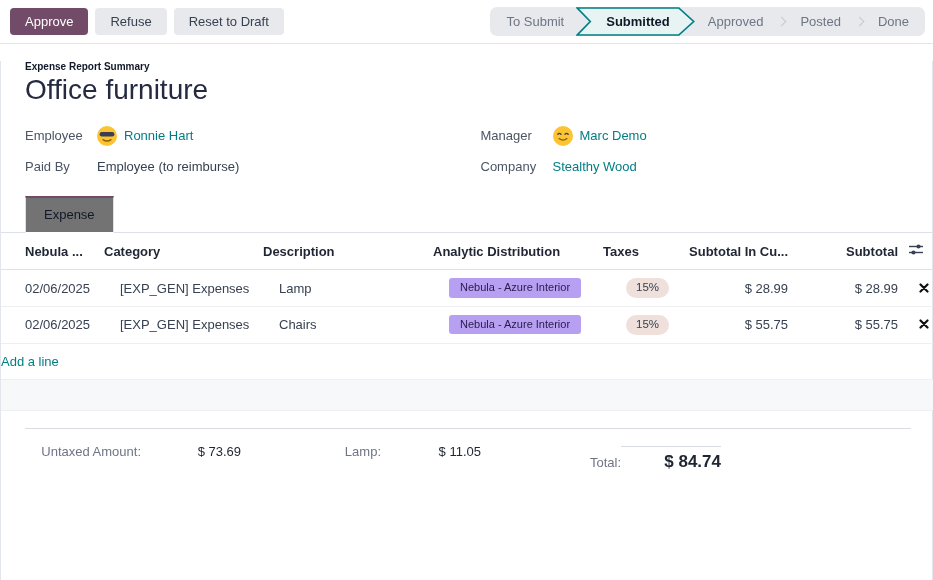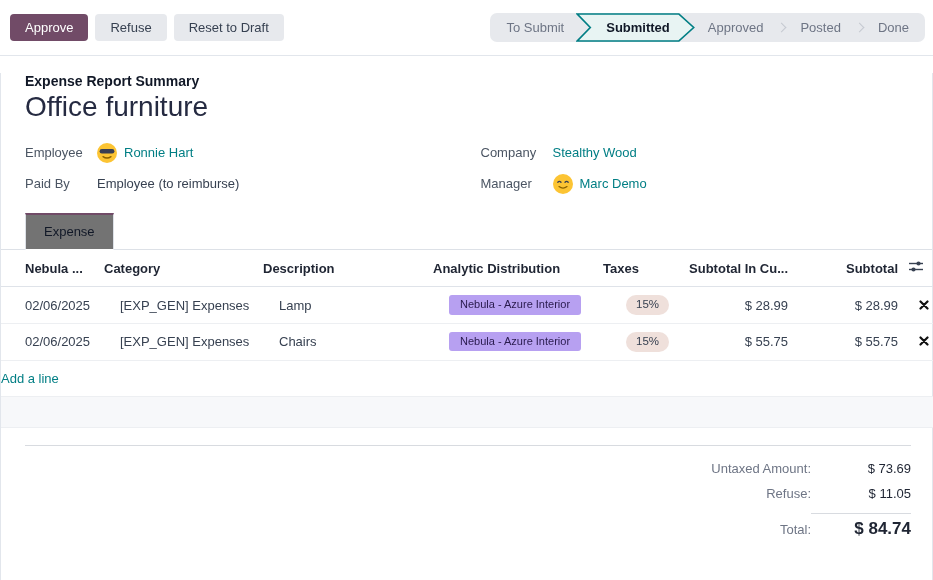--- a/index.html
+++ b/index.html
@@ -5,21 +5,21 @@
   * { box-sizing: border-box; }
   html, body { margin: 0; padding: 0; }
   body {
     width: 933px; height: 580px; overflow: hidden;
     background: #ffffff; color: #374151;
     font-family: "Liberation Sans", sans-serif; font-size: 13px;
   }
 
   
   .topbar {
-    height: 56px; display: flex; align-items: center; justify-content: space-between;
+    height: 44px; display: flex; align-items: center; justify-content: space-between;
     padding: 0 8px 0 10px; background: #fff; border-bottom: 1px solid #e2e6ec;
   }
   .btn-group { display: flex; gap: 7px; }
   .btn {
     border: none; border-radius: 4px; padding: 6px 15px;
     font-family: "Liberation Sans", sans-serif; font-size: 13px; cursor: pointer;
     color: #374151; background: #e7e9ed; white-space: nowrap;
   }
   .btn.primary { background: #714B67; color: #fff; }
 
@@ -40,21 +40,21 @@
     color: #111827; font-weight: bold;
   }
   .step.active svg { position: absolute; inset: 0; width: 100%; height: 100%; z-index: -1; }
 
   
   .sheet {
     height: 536px; background: #fff;
     border-left: 1px solid #e2e6ec; border-right: 1px solid #e2e6ec;
   }
   .summary-label {
-    margin: 17px 24px 2px; font-size: 14px; font-weight: bold; color: #111827;
+    margin: 17px 24px 2px; font-size: 10px; font-weight: bold; color: #111827;
   }
   .title {
     margin: 0 24px 14px; font-size: 28px; font-weight: 400; color: #252a41; line-height: 1.15;
   }
 
   
   .fields {
     display: grid; grid-template-columns: 1fr 1fr; column-gap: 28px; margin: 0 24px;
   }
   .field-row { display: flex; align-items: center; min-height: 31px; }
@@ -94,21 +94,21 @@
   .badge-tax {
     display: inline-block; background: #efe0db; color: #374151;
     border-radius: 10px; padding: 3px 10px; font-size: 11.5px; line-height: 1.2; margin-left: 7px;
   }
   .delete-cell { text-align: center; cursor: pointer; }
   .addline td { color: #017E84; cursor: pointer; padding: 10px 5px 10px 0; }
   .empty-band { height: 31px; background: #f7f8fa; border-bottom: 1px solid #edeff2; }
 
   
   .totals-rule { border: none; border-top: 1px solid #d8dbe0; margin: 17px 21px 0 24px; }
-  .totals { margin: 10px 21px 0 0; display: flex; flex-direction: column; align-items: flex-end; }
+  .totals { margin: 10px 21px 0 0; display: flex; flex-direction: row; align-items: flex-start; }
   .total-row { display: flex; align-items: baseline; padding: 5px 0; }
   .total-label { color: #6e7585; text-align: right; min-width: 140px; }
   .total-value { width: 100px; text-align: right; color: #1f2533; }
   .total-row.grand .total-value {
     font-size: 17px; font-weight: bold; border-top: 1px solid #d8dbe0; padding-top: 5px; margin-top: 2px;
   }
   .total-row.grand .total-label { padding-top: 6px; }
 </style>
 </head>
 <body>
@@ -153,34 +153,34 @@
           <a class="link">Ronnie Hart</a>
         </span>
       </div>
       <div class="field-row">
         <span class="field-label">Paid By</span>
         <span class="field-value">Employee (to reimburse)</span>
       </div>
     </div>
     <div>
       <div class="field-row">
-        <span class="field-label">Company</span>
-        <a class="link">Stealthy Wood</a>
-      </div>
-      <div class="field-row">
         <span class="field-label">Manager</span>
         <span class="field-value with-avatar">
           <svg class="avatar" viewBox="0 0 20 20">
             <circle cx="10" cy="10" r="10" fill="#fcc433"></circle>
             <path d="M4.8 8.2 Q6.4 6.4 8 8.2" stroke="#3a3f52" stroke-width="1.3" fill="none" stroke-linecap="round"></path>
             <path d="M12 8.2 Q13.6 6.4 15.2 8.2" stroke="#3a3f52" stroke-width="1.3" fill="none" stroke-linecap="round"></path>
             <path d="M6 12.6 Q10 15.8 14 12.6" stroke="#8a6100" stroke-width="1.3" fill="none" stroke-linecap="round"></path>
           </svg>
           <a class="link">Marc Demo</a>
         </span>
+      </div>
+      <div class="field-row">
+        <span class="field-label">Company</span>
+        <a class="link">Stealthy Wood</a>
       </div>
     </div>
   </div>
 
   <div class="tab-strip">
     <div class="tab">Expense</div>
   </div>
 
   <table>
     <colgroup>
@@ -251,21 +251,21 @@
   </table>
 
   <hr class="totals-rule">
 
   <div class="totals">
     <div class="total-row">
       <span class="total-label">Untaxed Amount:</span>
       <span class="total-value">$ 73.69</span>
     </div>
     <div class="total-row">
-      <span class="total-label">Refuse:</span>
+      <span class="total-label">Lamp:</span>
       <span class="total-value">$ 11.05</span>
     </div>
     <div class="total-row grand">
       <span class="total-label">Total:</span>
       <span class="total-value">$ 84.74</span>
     </div>
   </div>
 </div>
 
 </body></html>

